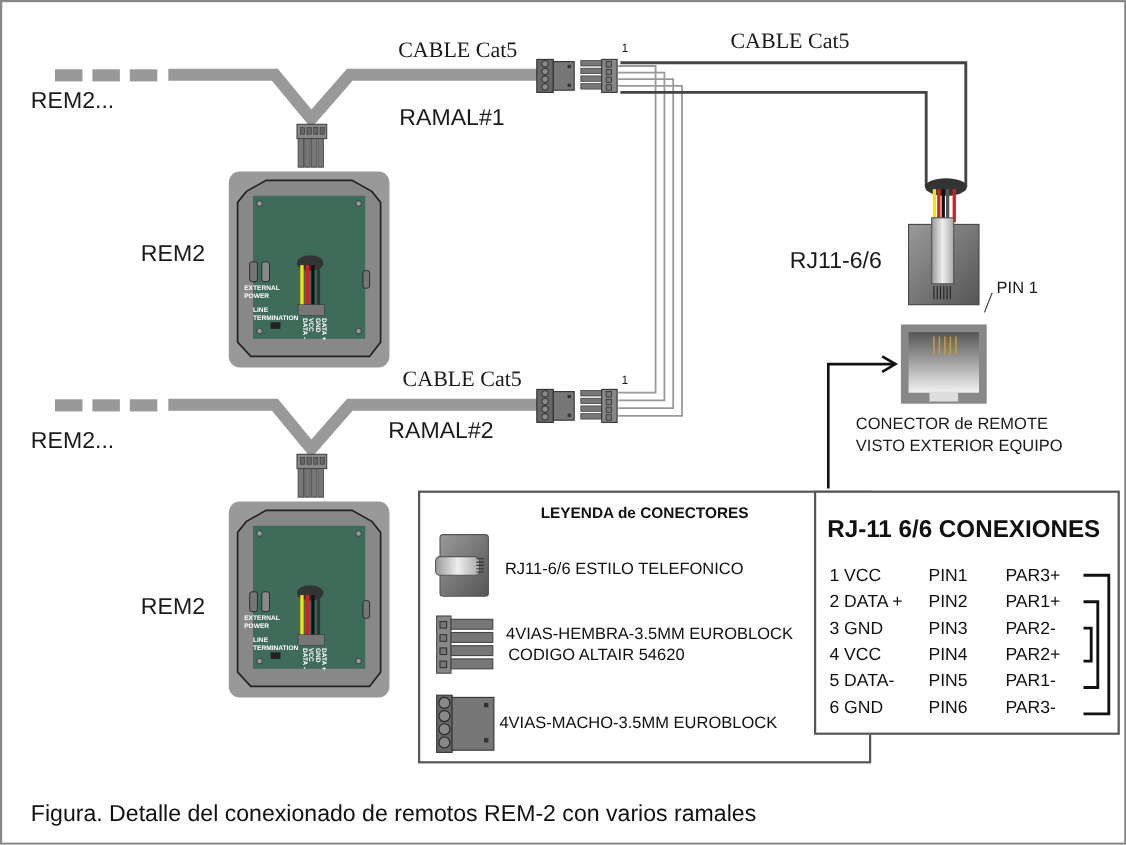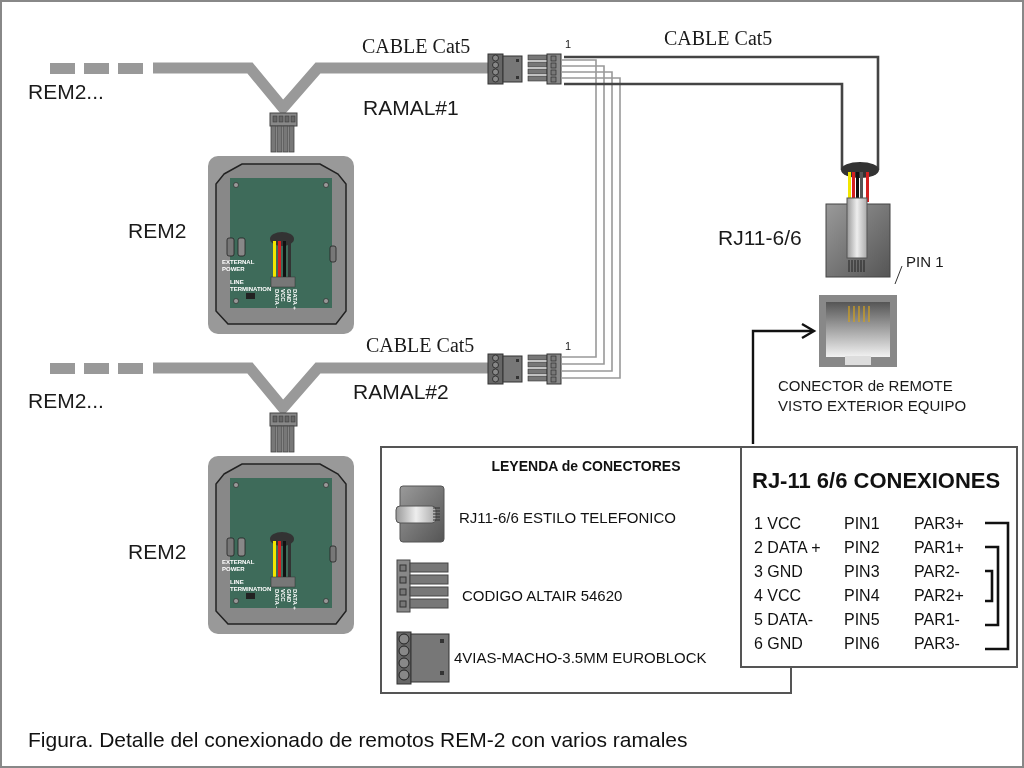--- a/index.html
+++ b/index.html
@@ -276,20 +276,21 @@
       <circle cx="24" cy="193" r="5" fill="#888" stroke="#222"></circle>
       <circle cx="24" cy="205" r="5" fill="#888" stroke="#222"></circle>
       <circle cx="24" cy="217" r="5" fill="#888" stroke="#222"></circle>
       <circle cx="24" cy="229" r="5" fill="#888" stroke="#222"></circle>
       <rect x="31" y="188" width="38" height="48" fill="#777" stroke="#333"></rect>
       <rect x="60" y="193" width="4" height="4" fill="#333"></rect>
       <rect x="60" y="225" width="4" height="4" fill="#333"></rect>
     </g>
   </svg>
   <div class="leg-text" style="left:77px;top:61px;">RJ11-6/6  ESTILO TELEFONICO</div>
+  <div class="leg-text" style="left:78px;top:120px;">4VIAS-HEMBRA-3.5MM EUROBLOCK</div>
   <div class="leg-text" style="left:80px;top:139px;">CODIGO ALTAIR 54620</div>
   <div class="leg-text" style="left:72px;top:201px;">4VIAS-MACHO-3.5MM EUROBLOCK</div>
 </div>
 
 <div class="box" style="left:730px;top:446px;width:278px;height:222px;margin-left:10px;">
   <div class="rj-title">RJ-11 6/6 CONEXIONES</div>
   <div class="rj-row" style="top:67px;">
     <span style="left:0">1 VCC</span>
     <span style="left:90px">PIN1</span>
     <span style="left:160px">PAR3+</span>

